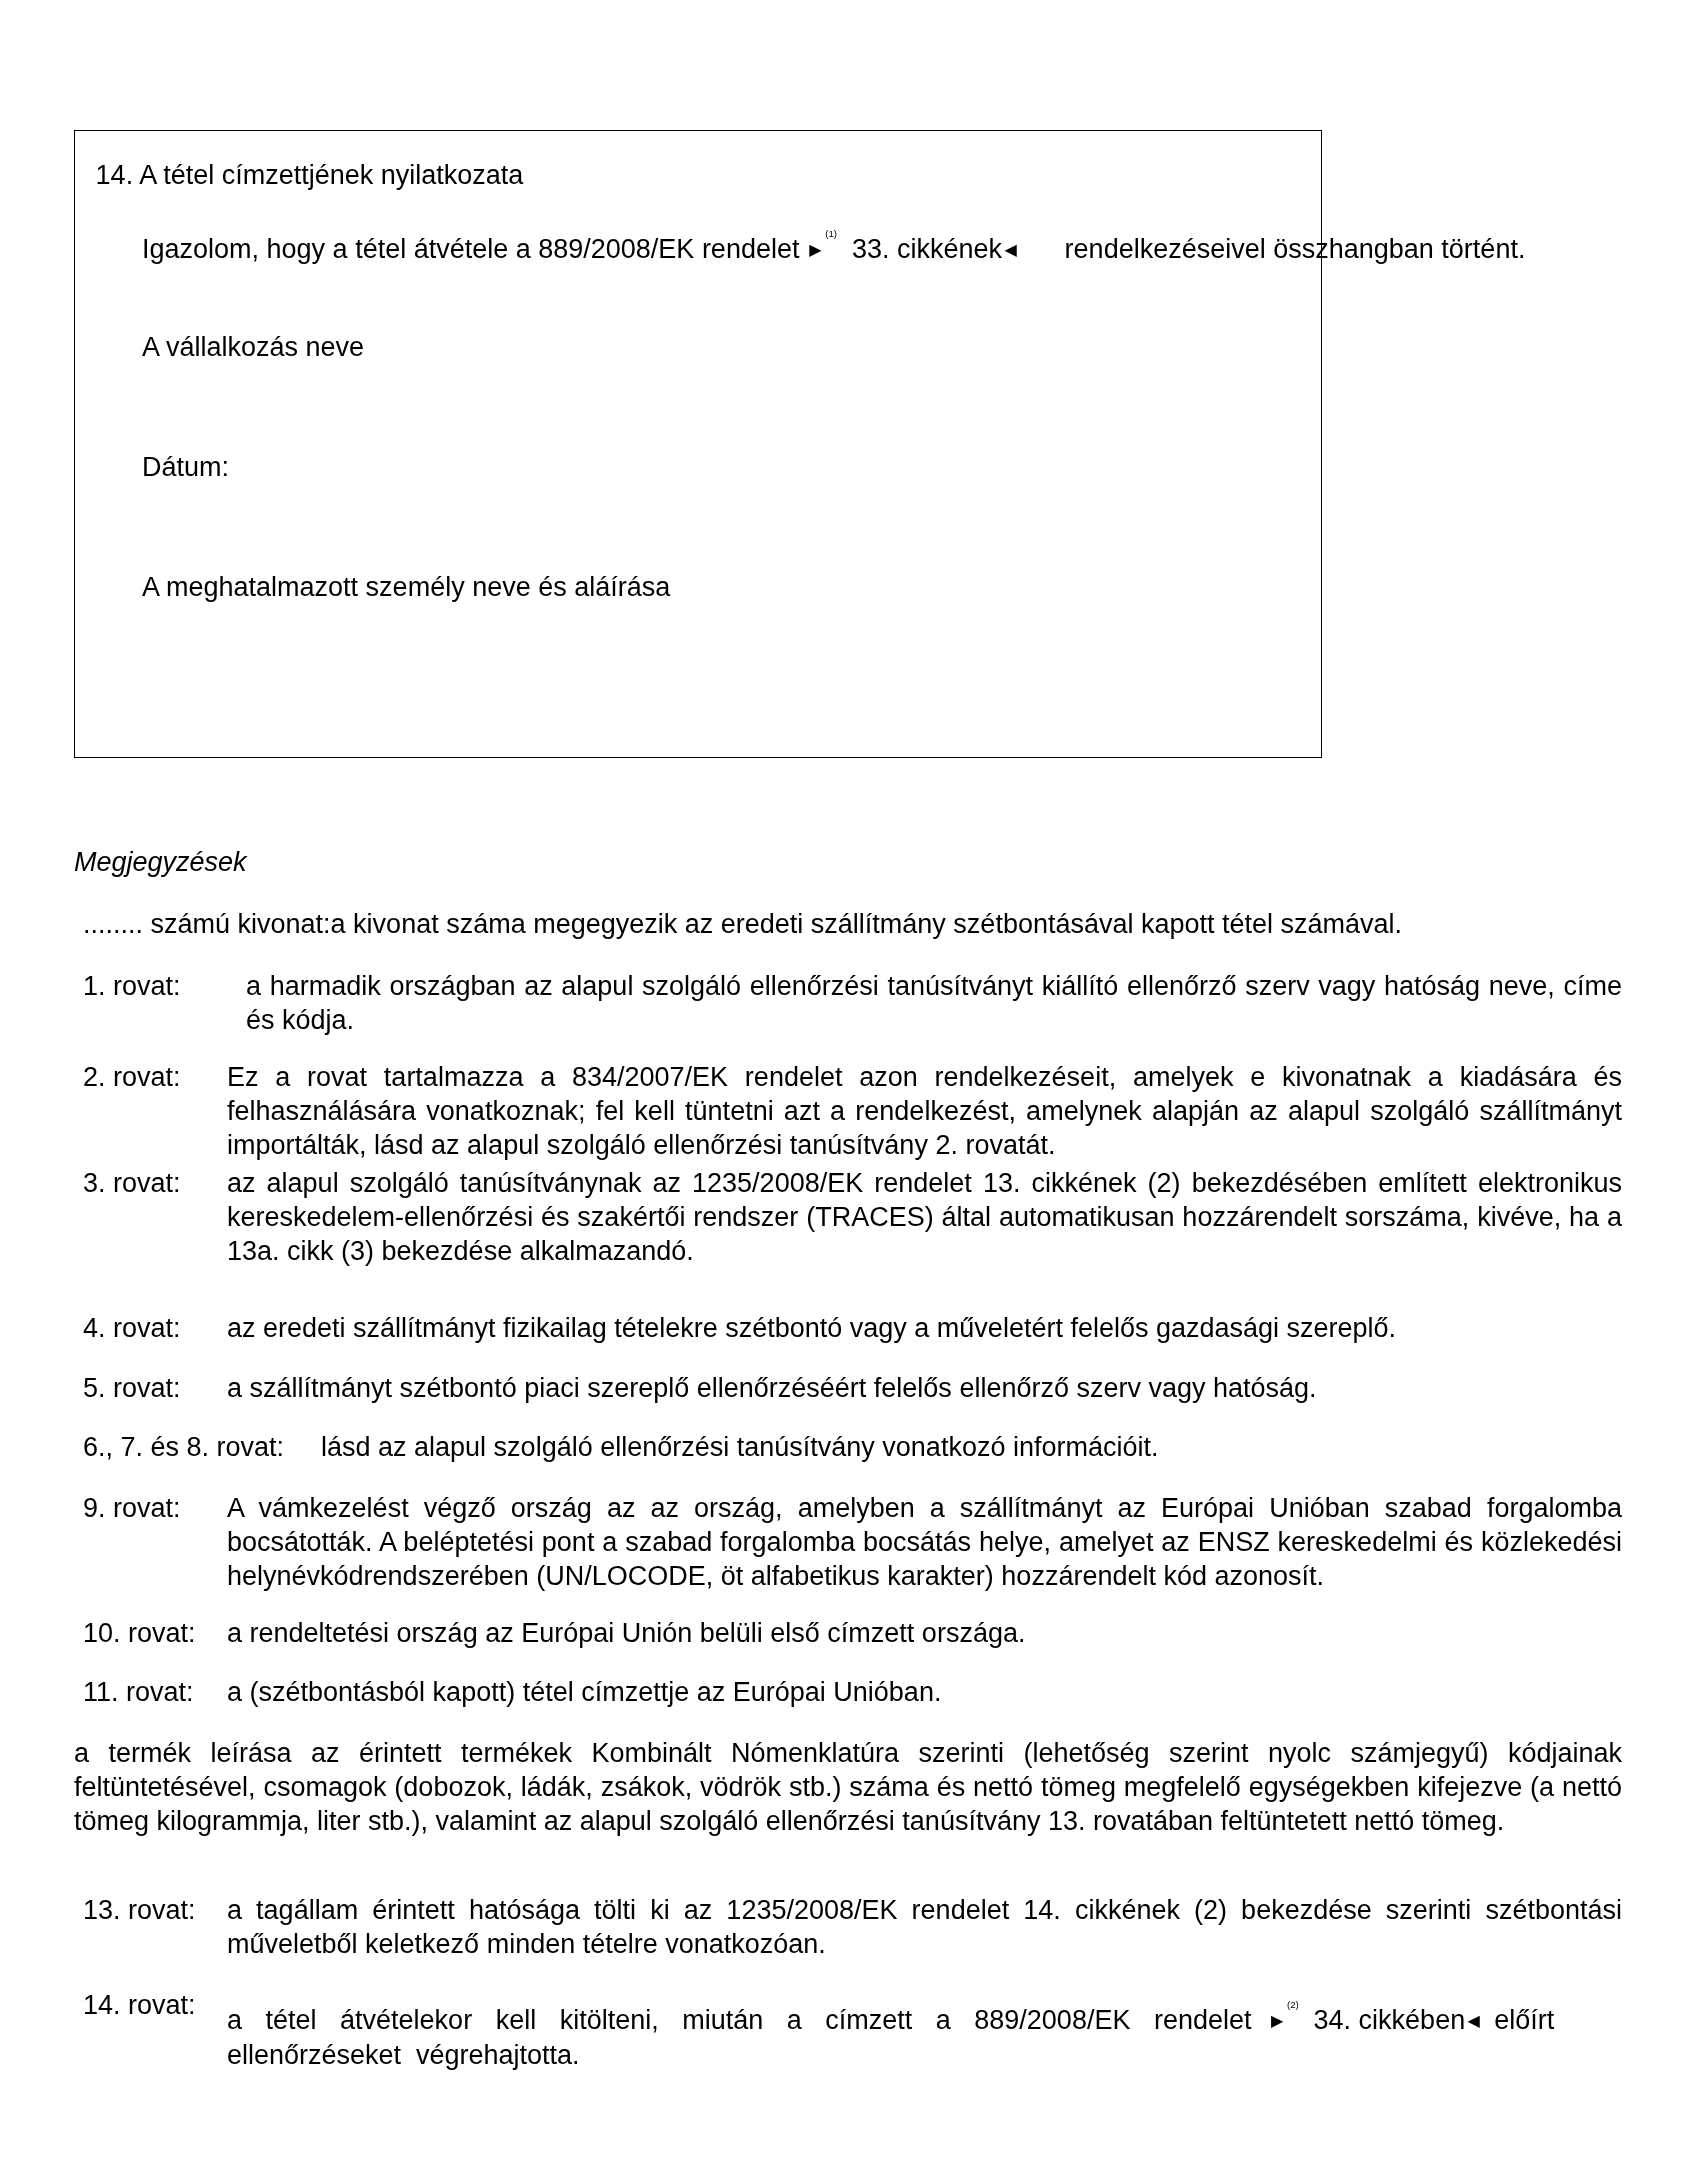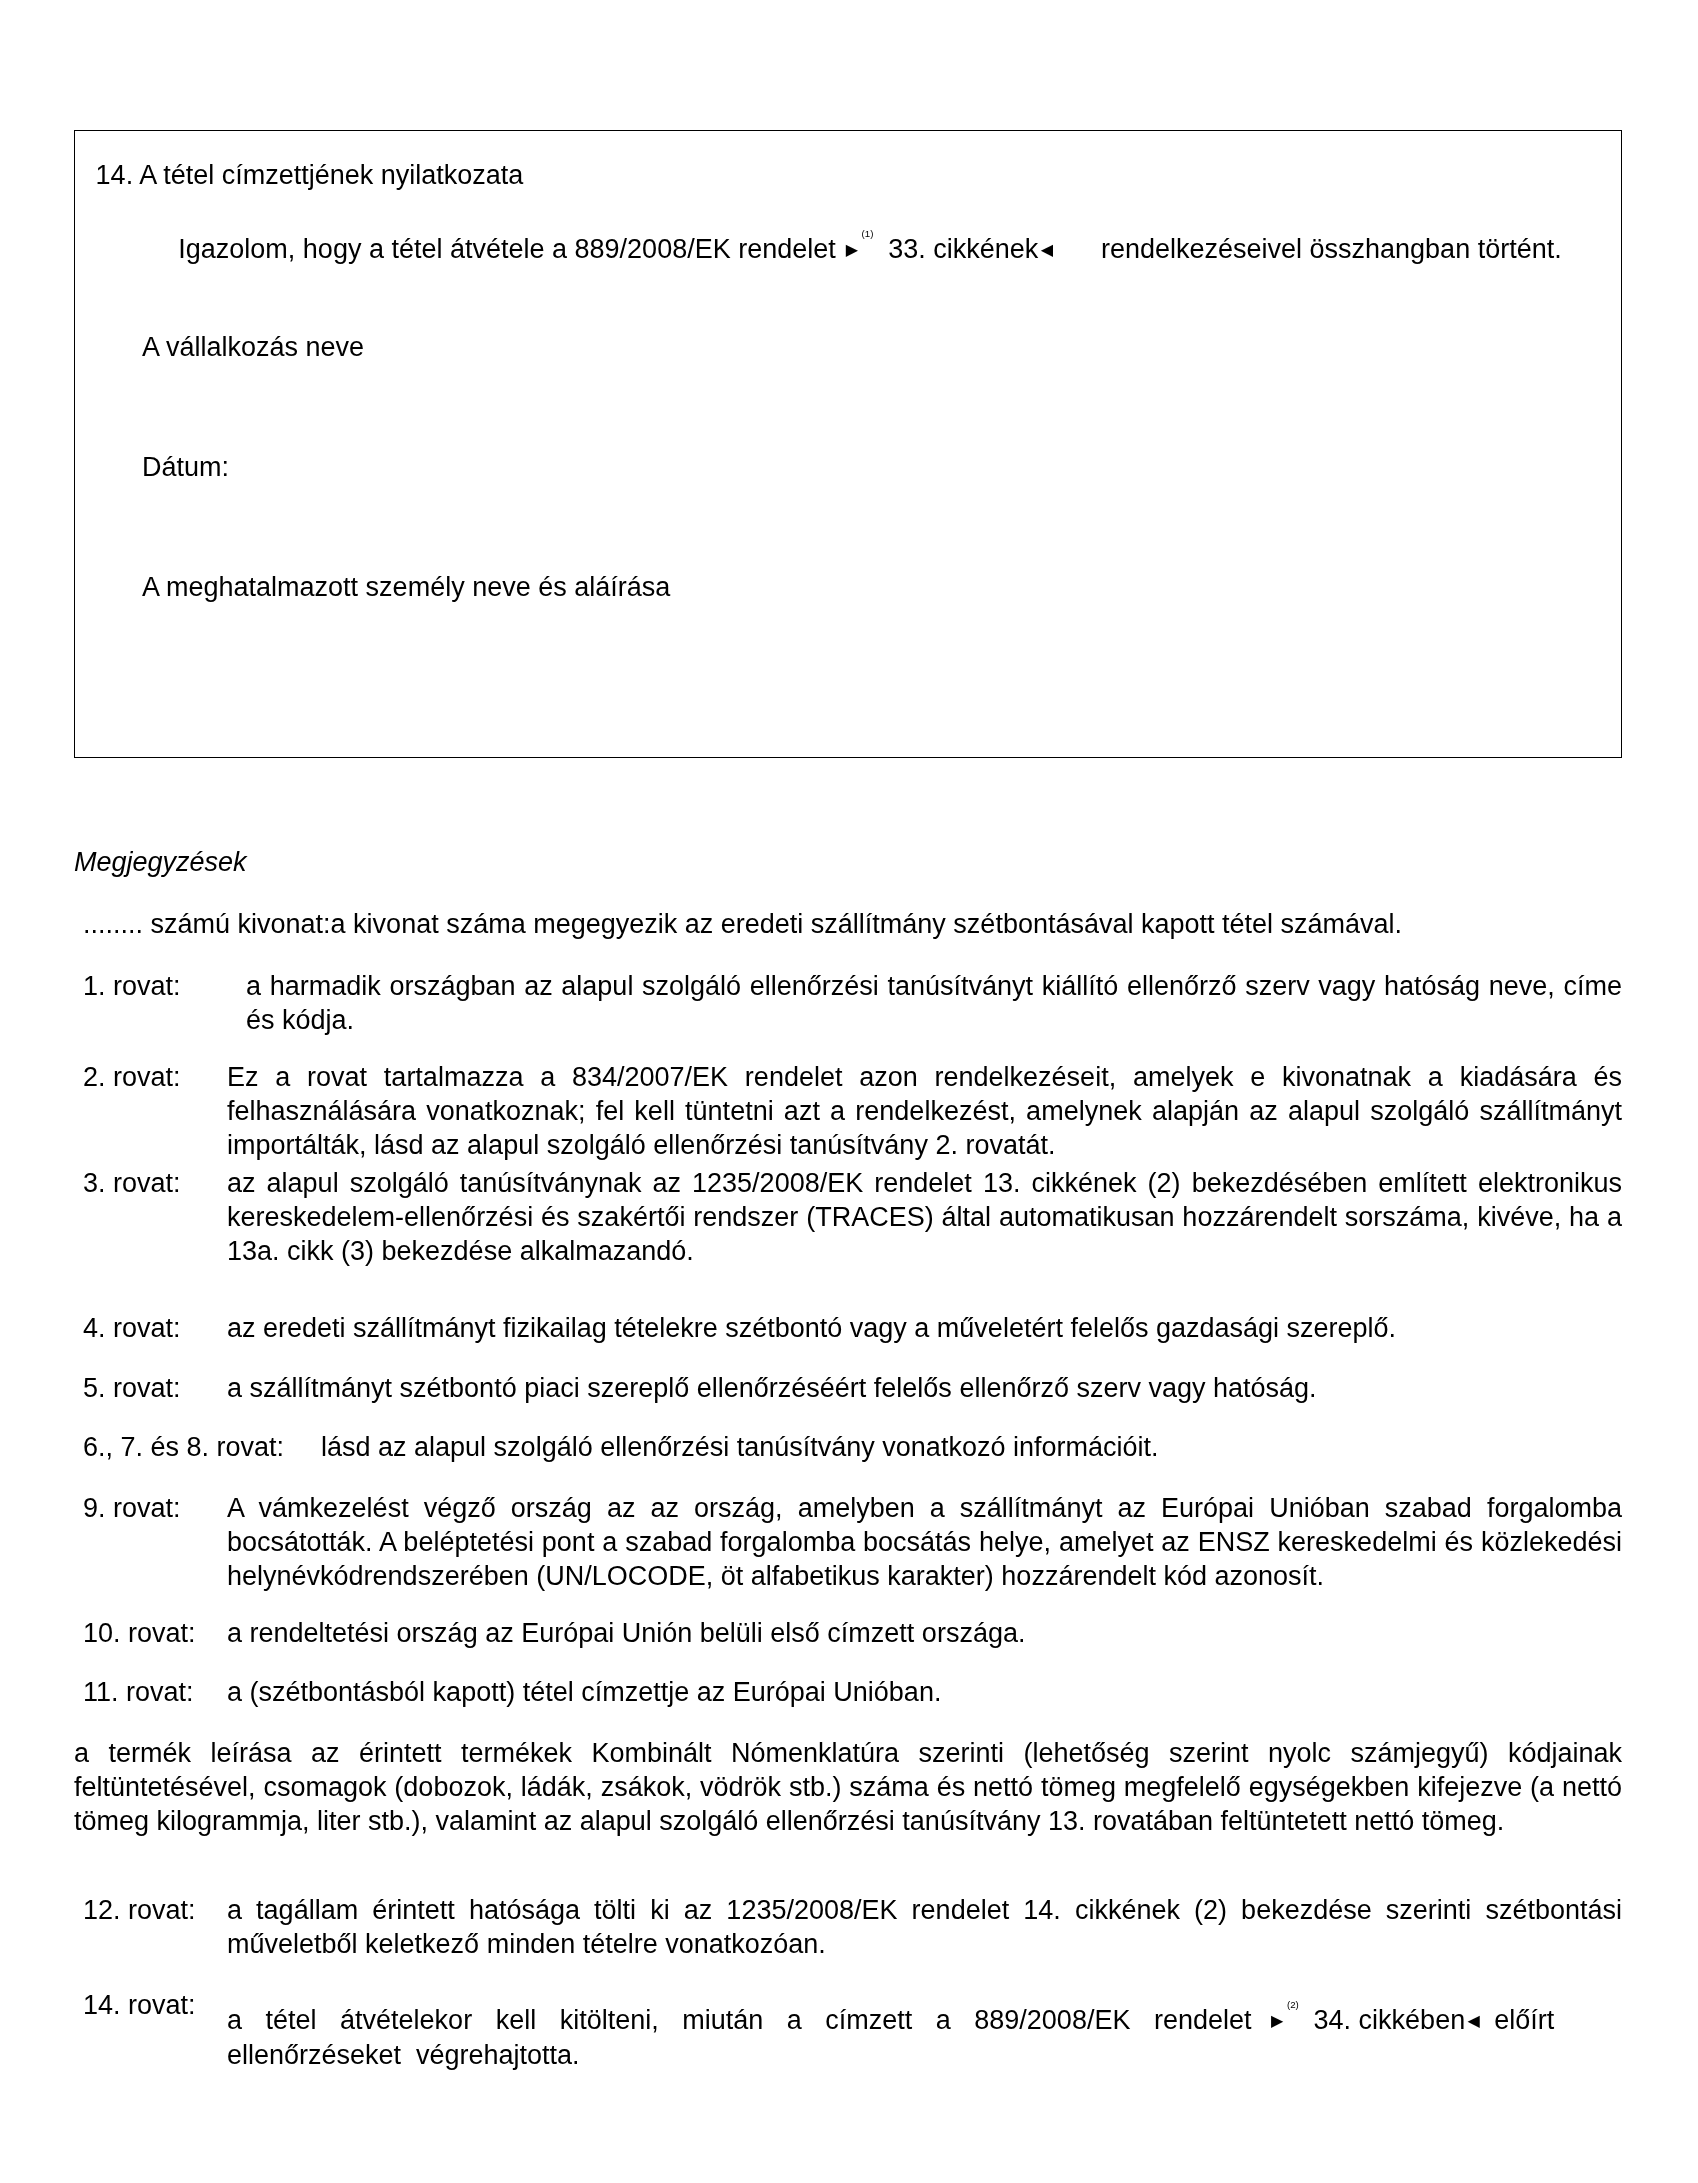--- a/index.html
+++ b/index.html
@@ -3,22 +3,22 @@
 <meta charset="utf-8">
 <style>
   html, body { margin: 0; padding: 0; background: #ffffff; }
   body {
     width: 1698px; height: 2183px; position: relative; overflow: hidden;
     font-family: "Liberation Sans", sans-serif; color: #000000;
     font-size: 27px; line-height: 34px;
   }
   .box {
     position: absolute; left: 74px; top: 130px;
-    width: 1548px; height: 628px;
-    border: 1.8px solid #000; box-sizing: border-box; text-align: center;
+    width: 1248px; height: 628px;
+    border: 1.8px solid #000; box-sizing: border-box;
   }
   .box-title { position: absolute; left: 20.6px; top: 27px; white-space: nowrap; }
   .box-line { position: absolute; left: 67px; white-space: nowrap; }
   .decl { top: 86px; width: 1456px; }
   .marker { display: inline-block; font-size: 16px; vertical-align: 2.4px; margin: 0 2.4px; }
   .sup { font-size: 9.7px; vertical-align: 20.6px; margin-left: 1.2px; margin-right: 7.3px; }
   .gap { display: inline-block; width: 38px; }
   .gap-s { display: inline-block; width: 12px; }
 
   .notes-title { position: absolute; left: 74px; top: 845px; font-style: italic; }
@@ -97,21 +97,21 @@
 <div class="note" style="top:1675px;">
   <span class="label">11. rovat:</span>
   <span class="desc last">a (szétbontásból kapott) tétel címzettje az Európai Unióban.</span>
 </div>
 
 <div class="note" style="top:1736px;">
   <span class="desc">a termék leírása az érintett termékek Kombinált Nómenklatúra szerinti (lehetőség szerint nyolc számjegyű) kódjainak feltüntetésével, csomagok (dobozok, ládák, zsákok, vödrök stb.) száma és nettó tömeg megfelelő egységekben kifejezve (a nettó tömeg kilogrammja, liter stb.), valamint az alapul szolgáló ellenőrzési tanúsítvány 13. rovatában feltüntetett nettó tömeg.</span>
 </div>
 
 <div class="note" style="top:1893px;">
-  <span class="label">12. rovat:</span>
+  <span class="label">13. rovat:</span>
   <span class="desc">a tagállam érintett hatósága tölti ki az 1235/2008/EK rendelet 14. cikkének (2) bekezdése szerinti szétbontási műveletből keletkező minden tételre vonatkozóan.</span>
 </div>
 
 <div class="note" style="top:1988px;">
   <span class="label">14. rovat:</span>
   <span class="desc" style="text-align:left;">
     <span style="word-spacing:16px;text-align:right;">a tétel átvételekor kell kitölteni, miután a címzett a 889/2008/EK rendelet</span>
     <span class="marker" style="margin-left:12px;">▶</span><span class="sup">(2)</span>
     <span>34. cikkében</span><span class="marker">◀</span><span class="gap-s"></span><span style="word-spacing:7.3px;">előírt ellenőrzéseket végrehajtotta.</span>
   </span>

